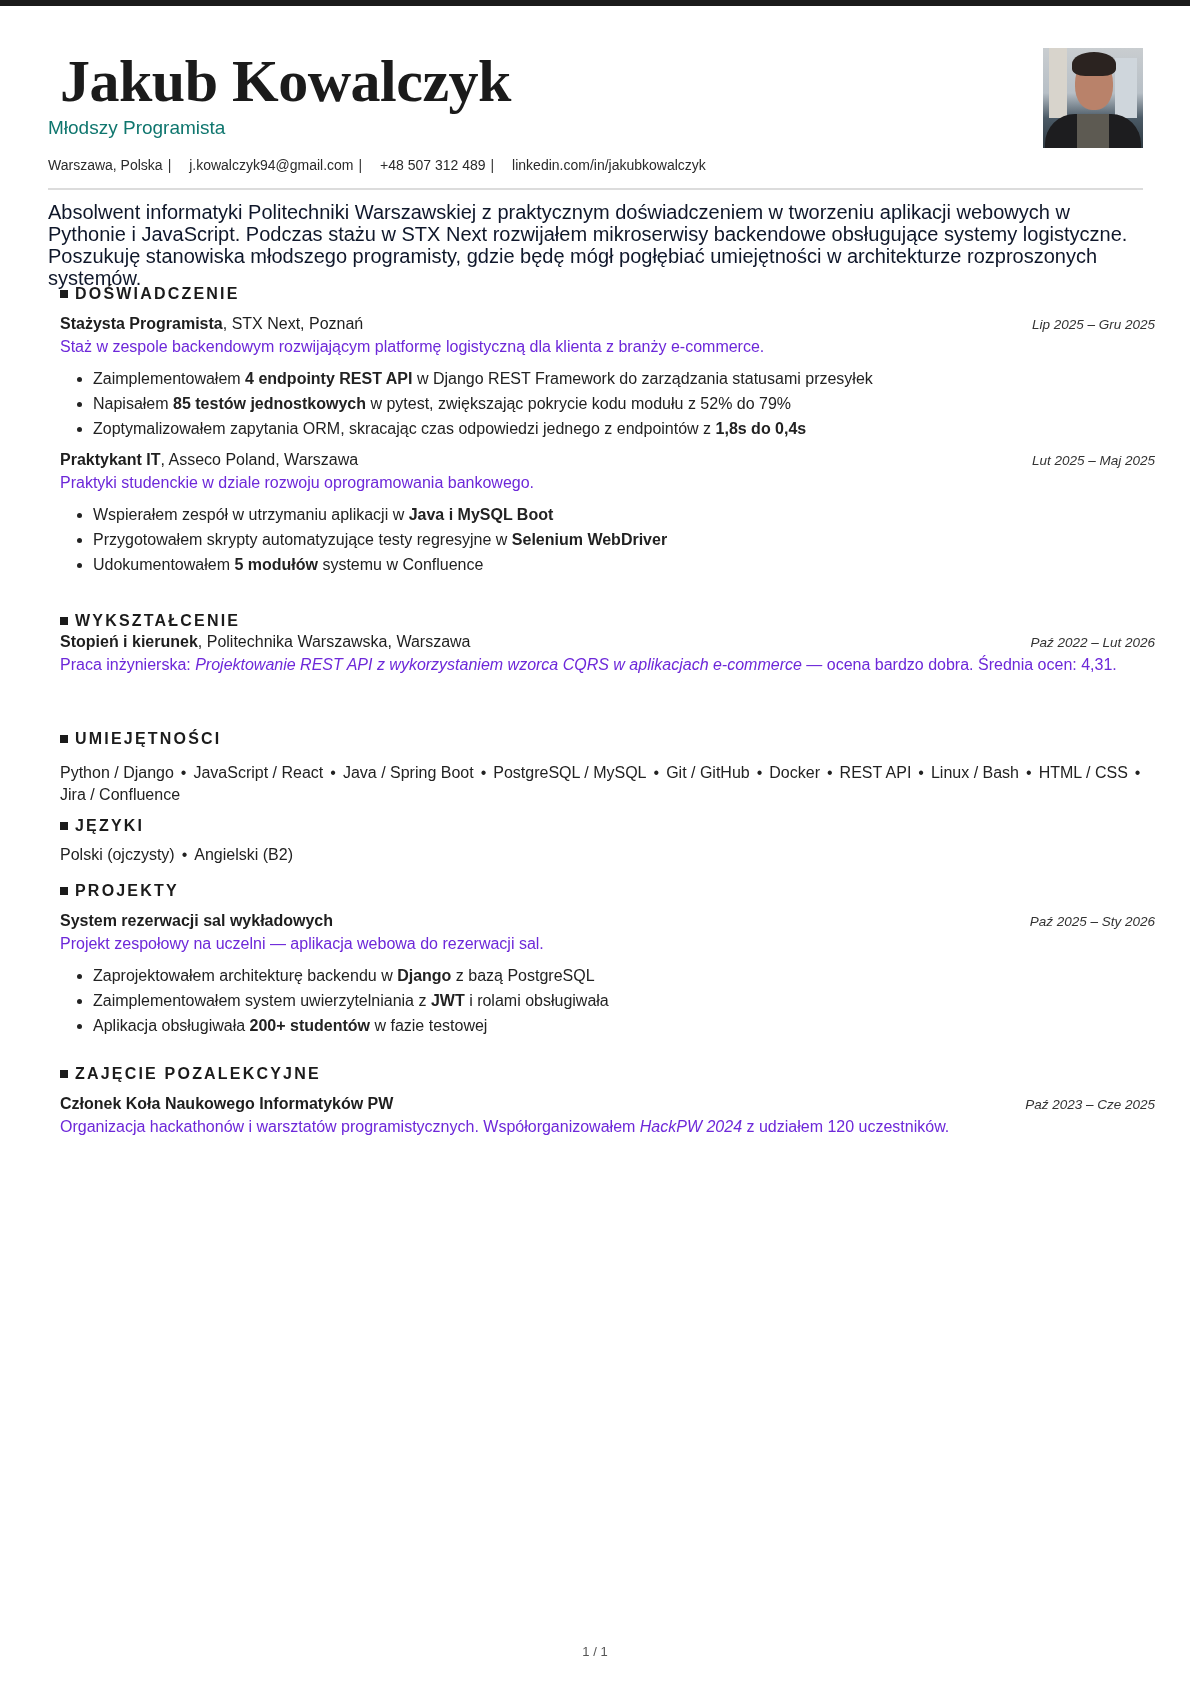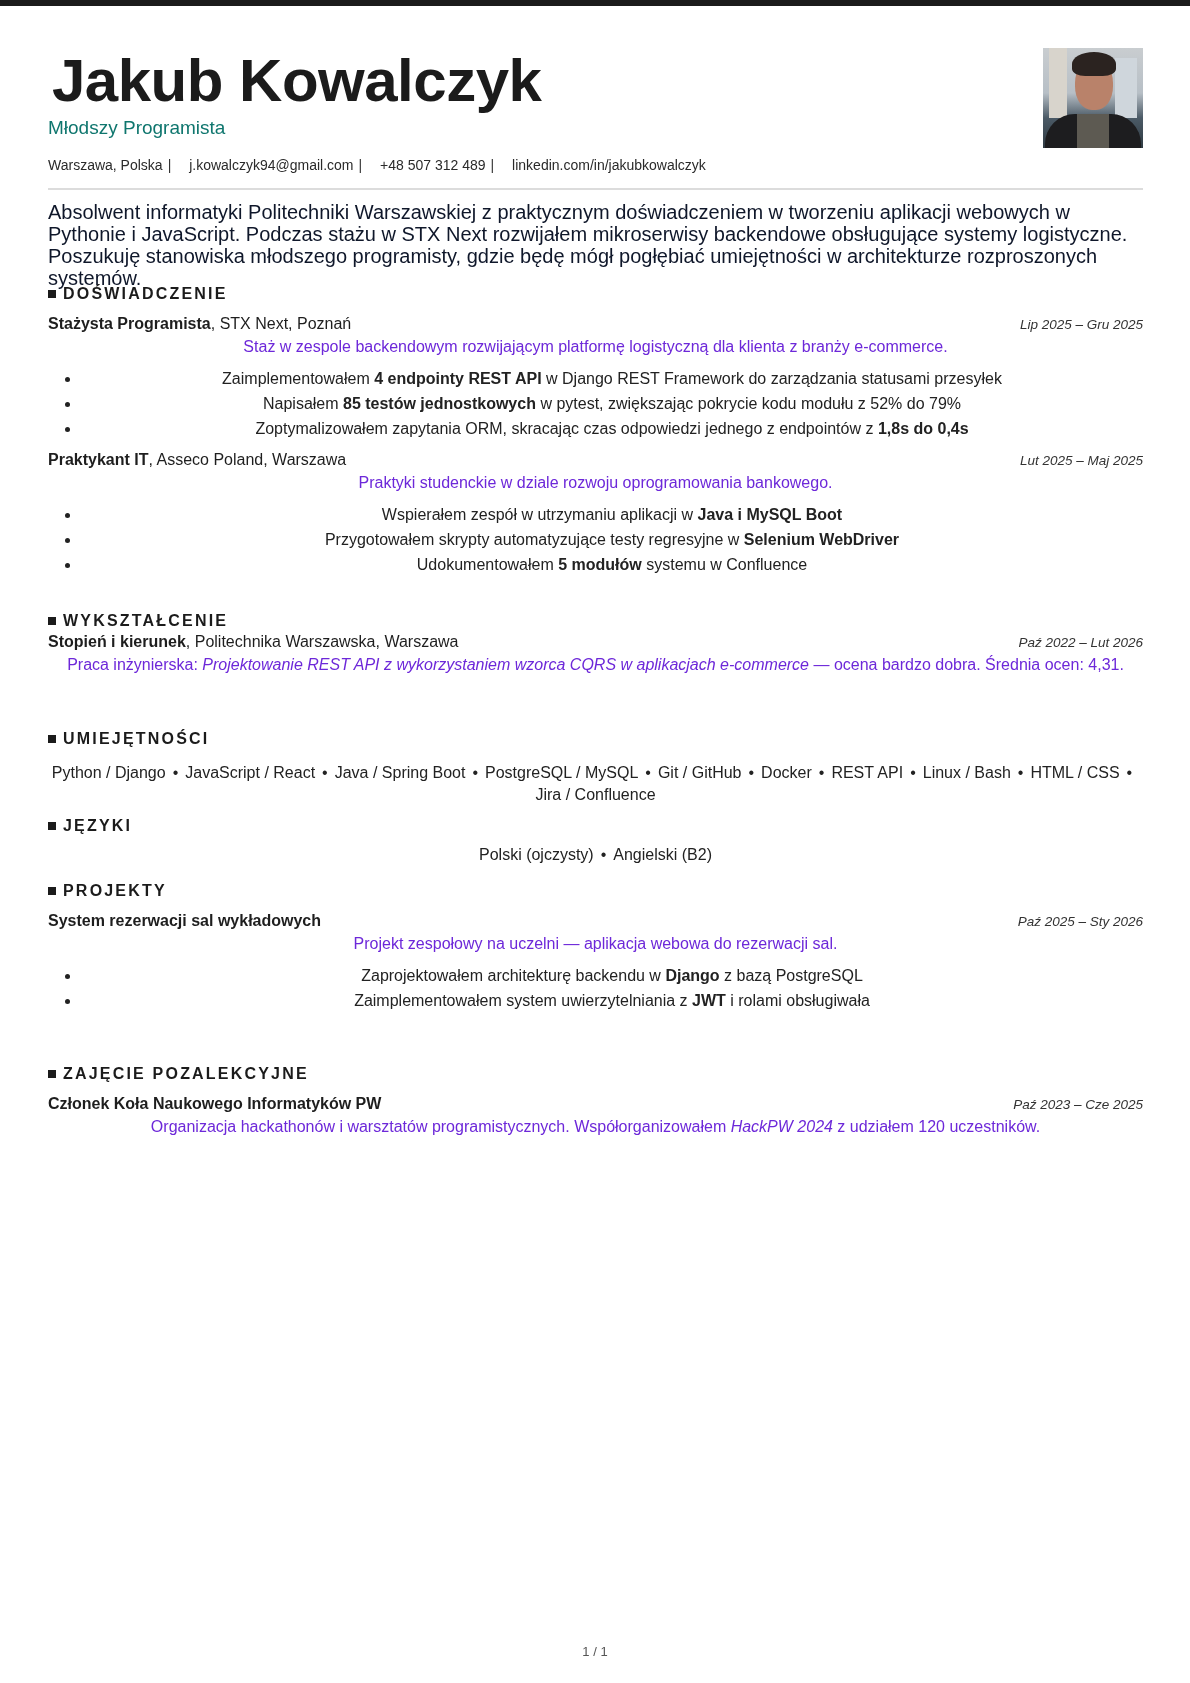--- a/index.html
+++ b/index.html
@@ -1,36 +1,36 @@
 <!DOCTYPE html>
 <html><head>
 <meta charset="utf-8">
 <style>
   * { box-sizing: border-box; margin: 0; padding: 0; }
   html, body { width: 1190px; height: 1683px; background: #ffffff; }
   body { font-family: "Liberation Sans", sans-serif; color: #1e1e1e; position: relative; overflow: hidden; }
   .topbar { position: absolute; left: 0; top: 0; width: 1190px; height: 6px; background: #1b1b1b; }
   .page { position: absolute; left: 48px; top: 0; width: 1095px; }
-  .name { position: absolute; left: 4px; top: 48px; font-size: 60px; font-weight: 700; letter-spacing: -0.5px; color: #1b1b1b; line-height: 66px; }
+  .name { position: absolute; left: 12px; top: 48px; font-size: 60px; font-weight: 700; letter-spacing: -0.5px; color: #1b1b1b; line-height: 66px; font-family: Liberation Serif, serif; }
   .subtitle { position: absolute; left: 0; top: 116px; font-size: 19px; color: #0f766e; line-height: 24px; }
   .contact { position: absolute; left: 0; top: 156px; font-size: 14px; color: #2a2a2a; line-height: 18px; white-space: nowrap; }
   .contact span.item { display: inline-block; }
   .contact span.sep { display: inline-block; margin: 0 14px 0 5px; color: #333; }
   .photo { position: absolute; left: 995px; top: 48px; width: 100px; height: 100px; overflow: hidden;
            background: linear-gradient(180deg, #c9cdd0 0%, #b7bfc6 45%, #4b5a66 70%, #2f3a42 100%); }
   .photo .bldg { position: absolute; left: 6px; top: 0; width: 18px; height: 70px; background: #d8d4cc; }
   .photo .bldg2 { position: absolute; left: 72px; top: 10px; width: 22px; height: 60px; background: #cfd6dc; }
   .photo .head { position: absolute; left: 32px; top: 10px; width: 38px; height: 52px; border-radius: 48% 48% 45% 45%; background: #b9826a; }
   .photo .hair { position: absolute; left: 29px; top: 4px; width: 44px; height: 24px; border-radius: 50% 50% 30% 30%; background: #2b2320; }
   .photo .body { position: absolute; left: 2px; top: 66px; width: 96px; height: 40px; border-radius: 30px 30px 0 0; background: #1d1d1f; }
   .photo .shirt { position: absolute; left: 34px; top: 66px; width: 32px; height: 40px; background: #5d5a52; }
   .rule { position: absolute; left: 0; top: 188px; width: 1095px; height: 2px; background: #dcdcdc; }
   .summary { position: absolute; left: 0; top: 201px; width: 1095px; font-size: 20px; line-height: 22px; color: #0f172a; }
 
-  .sec { position: absolute; left: 0; width: 1095px; text-align: center; }
+  .sec { position: absolute; left: 12px; width: 1095px; }
   .sec-title { font-size: 16px; font-weight: 700; letter-spacing: 2.2px; color: #1b1b1b; line-height: 20px; display: flex; align-items: center; }
   .sec-title .sq { width: 8px; height: 8px; background: #1b1b1b; display: inline-block; margin-right: 7px; }
   .entry-head { display: flex; justify-content: space-between; align-items: baseline; font-size: 16px; line-height: 22px; }
   .entry-head b { font-weight: 700; }
   .date { font-size: 13.5px; font-style: italic; color: #333; }
   .desc { font-size: 16px; line-height: 22px; color: #6d28d9; }
   ul.bullets { list-style: none; margin-top: 8px; }
   ul.bullets li { font-size: 16px; line-height: 25px; padding-left: 33px; position: relative; color: #222; }
   ul.bullets li::before { content: ""; position: absolute; left: 17px; top: 11px; width: 5px; height: 5px; border-radius: 50%; background: #222; }
   .inline-list { font-size: 16px; line-height: 22px; color: #222; }
@@ -135,20 +135,21 @@
       </h2>
     <div style="margin-top:9px;">
       <div class="entry-head">
         <b>System rezerwacji sal wykładowych</b>
         <span class="date">Paź 2025 – Sty 2026</span>
       </div>
       <div class="desc">Projekt zespołowy na uczelni — aplikacja webowa do rezerwacji sal.</div>
       <ul class="bullets">
         <li><span>Zaprojektowałem architekturę backendu w </span><b>Django</b><span> z bazą PostgreSQL</span></li>
         <li><span>Zaimplementowałem system uwierzytelniania z </span><b>JWT</b><span> i rolami obsługiwała</span></li>
+        <li><span>Aplikacja obsługiwała </span><b>200+ studentów</b><span> w fazie testowej</span></li>
       </ul>
     </div>
   </section>
 
   <section class="sec" style="top:1064px;">
     <h2 class="sec-title">
         <span class="sq"></span>
         <span>ZAJĘCIE POZALEKCYJNE</span>
       </h2>
     <div style="margin-top:9px;">

